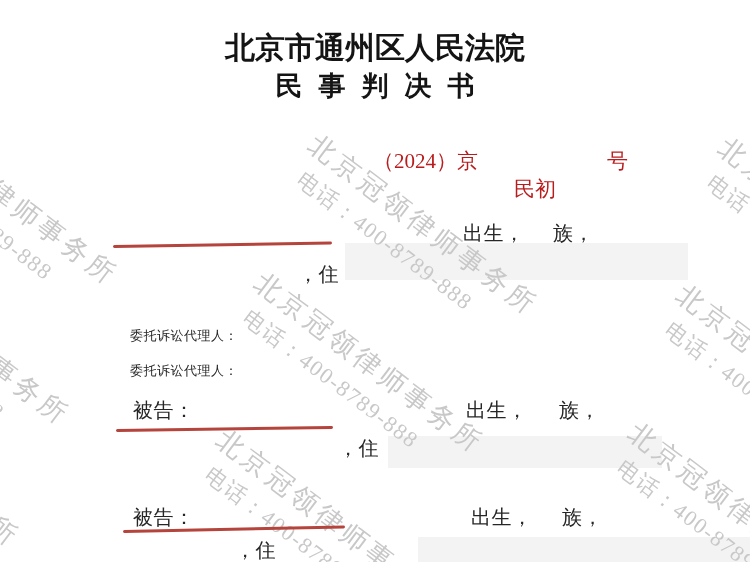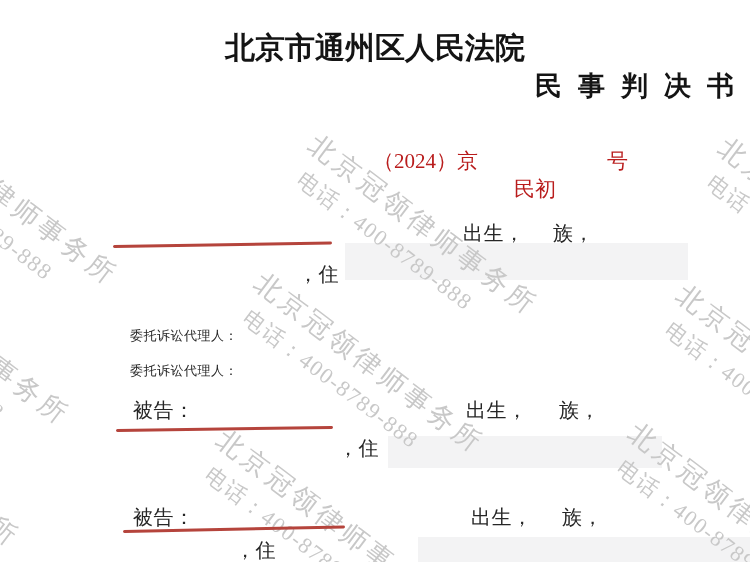--- a/index.html
+++ b/index.html
@@ -32,21 +32,21 @@
   
   .doc-text { position:absolute; z-index:3; white-space:nowrap; }
   .title1 {
     left:0; top:28px; width:750px;
     text-align:center;
     font-size:30px; font-weight:bold; color:#141414;
     letter-spacing:0px;
   }
   .title2 {
     left:0; top:68px; width:750px;
-    text-align:right;
+    text-align:center;
     font-size:27px; font-weight:bold; color:#141414;
     letter-spacing:16px; padding-left:16px; box-sizing:border-box;
   }
   .body-text { font-size:20px; color:#262626; letter-spacing:0.5px; }
   .agent-text { font-size:13px; }
   .case-no { font-size:21px; color:#b91c1c; }
   .redact-dot { font-size:14px; vertical-align:3px; margin-left:3px; color:#333; }
   
   .redline {
     position:absolute;

